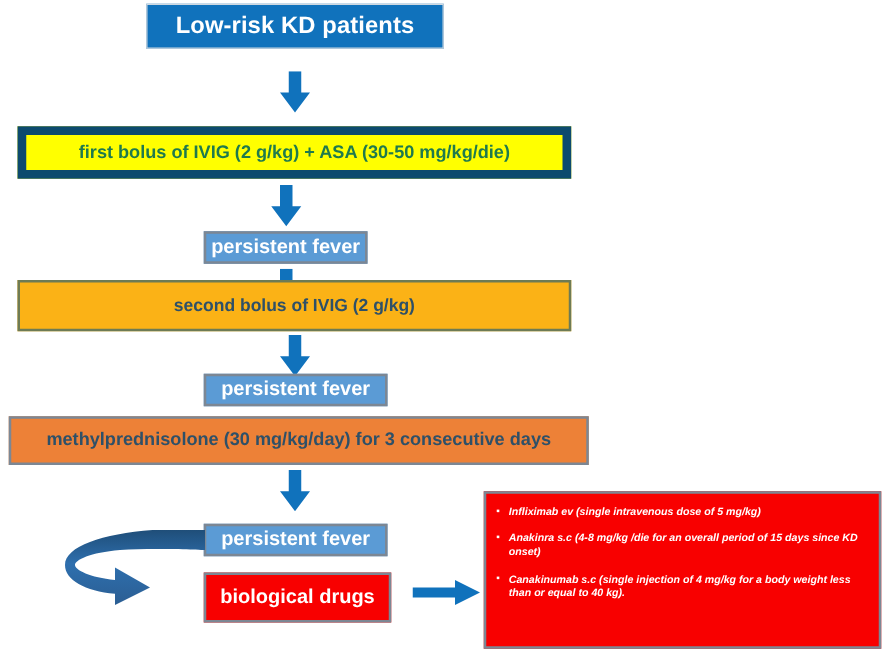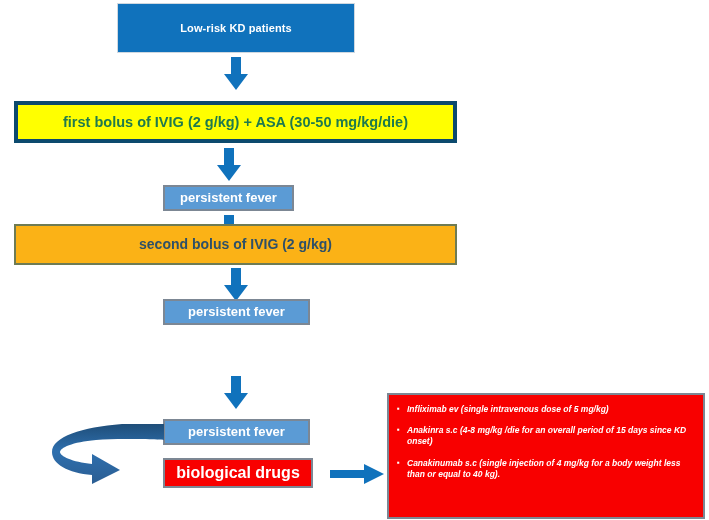--- a/index.html
+++ b/index.html
@@ -26,36 +26,36 @@
     text-align: center;
     font-weight: bold;
     line-height: 1.15;
   }
 
   
   .node-top {
     left: 117px;
     top: 3px;
     width: 238px;
-    height: 50px;
+    height: 36px;
     background: #1072BC;
     border: 1px solid #cfd8e0;
     color: #ffffff;
-    font-size: 11px;
+    font-size: 19px;
     letter-spacing: .1px;
   }
 
   
   .node-yellow {
     left: 14px;
     top: 101px;
     width: 443px;
     height: 42px;
     background: #FFFF00;
-    border: 4px solid #0c4a6e;
+    border: 7px solid #0c4a6e;
     color: #1F7A4D;
     font-size: 14.5px;
   }
 
   
   .node-amber {
     left: 14px;
     top: 224px;
     width: 443px;
     height: 41px;
@@ -75,33 +75,33 @@
     border: 2px solid #7C8794;
     color: #2E5068;
     font-size: 14.5px;
   }
 
   
   .node-fever {
     background: #5B9BD5;
     border: 2px solid #7C8794;
     color: #ffffff;
-    font-size: 13px;
+    font-size: 16px;
     font-weight: bold;
   }
   .fever-1 { left: 163px; top: 185px; width: 131px; height: 26px; }
   .fever-2 { left: 163px; top: 299px; width: 147px; height: 26px; }
   .fever-3 { left: 163px; top: 419px; width: 147px; height: 26px; }
 
   
   .node-bio {
     left: 163px;
     top: 458px;
     width: 150px;
-    height: 30px;
+    height: 40px;
     background: #F80000;
     border: 2px solid #7C8794;
     color: #ffffff;
     font-size: 16px;
   }
 
   
   .panel-red {
     position: absolute;
     left: 387px;
@@ -199,20 +199,23 @@
   </div>
 
   <svg class="arrow-down a4" viewBox="0 0 26 34">
     <polygon points="8,0 18,0 18,17 25,17 13,33 1,17 8,17" fill="#1072BC"></polygon>
   </svg>
 
   <div class="node node-fever fever-2">
     <span>persistent fever</span>
   </div>
 
+  <div class="node node-orange">
+    <span>methylprednisolone  (30 mg/kg/day) for 3 consecutive days</span>
+  </div>
 
   <svg class="arrow-down a5" viewBox="0 0 26 34">
     <polygon points="8,0 18,0 18,17 25,17 13,33 1,17 8,17" fill="#1072BC"></polygon>
   </svg>
 
   <div class="node node-fever fever-3">
     <span>persistent fever</span>
   </div>
 
   <svg class="arrow-loop" viewBox="0 0 118 68">

